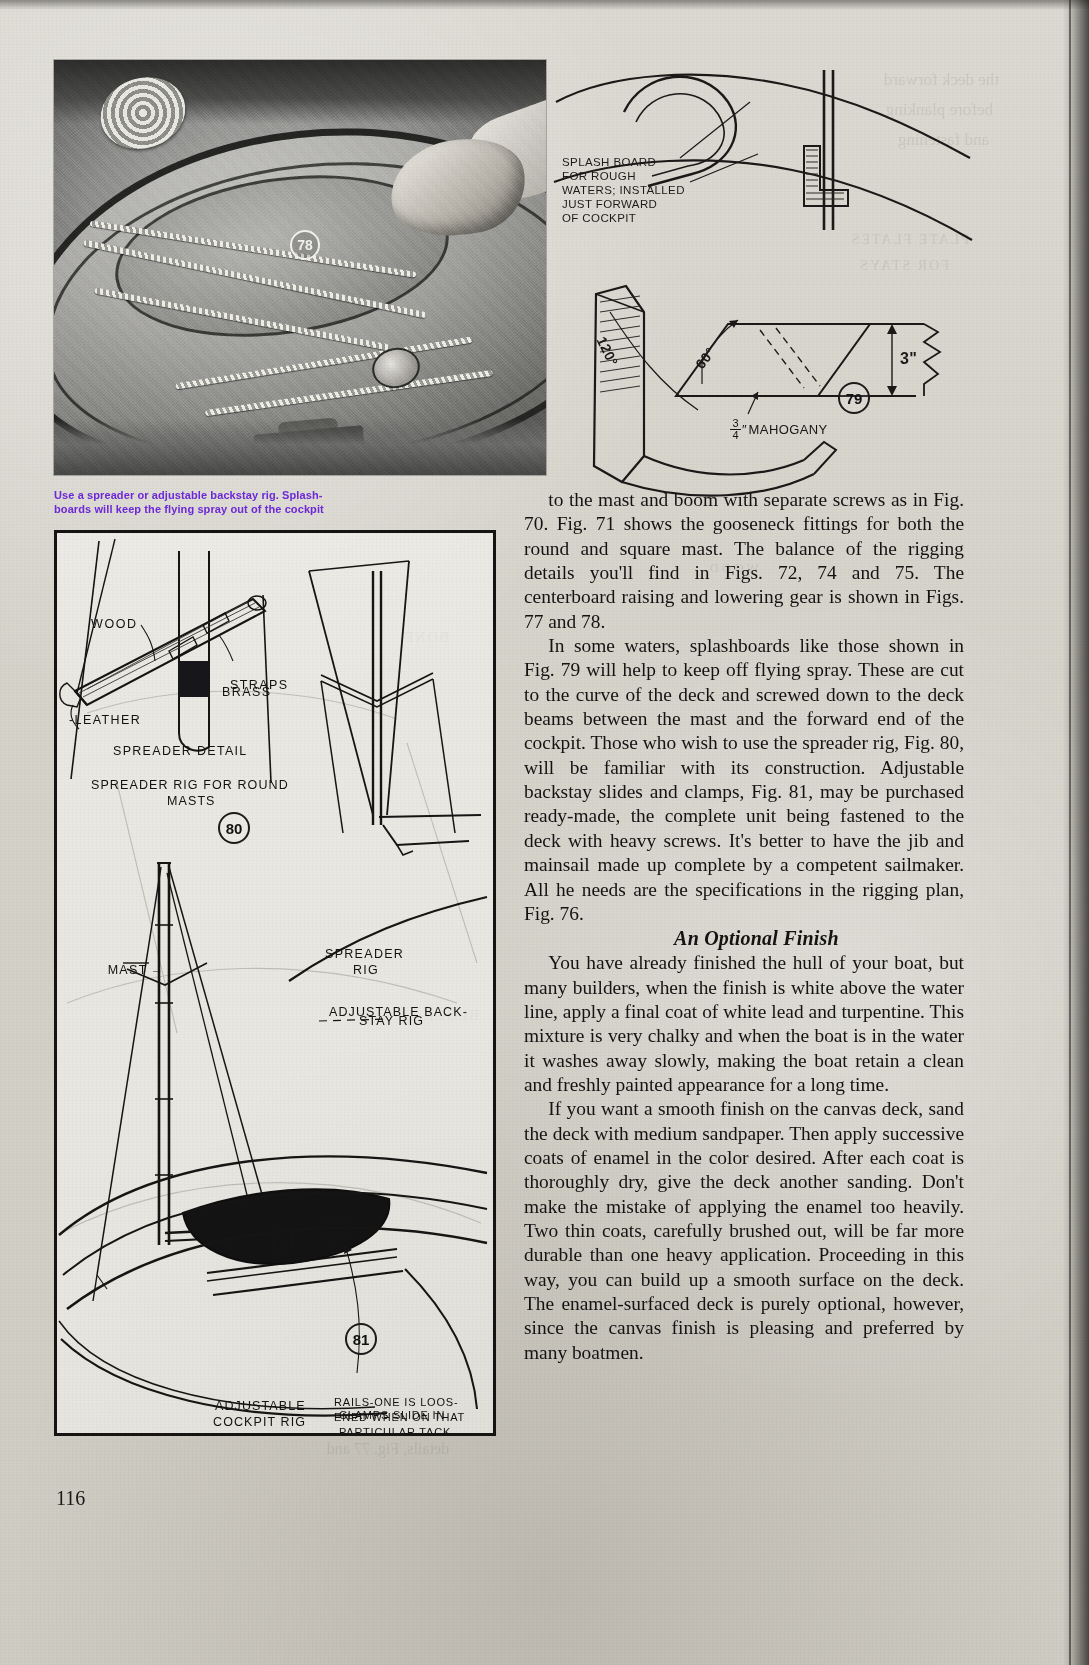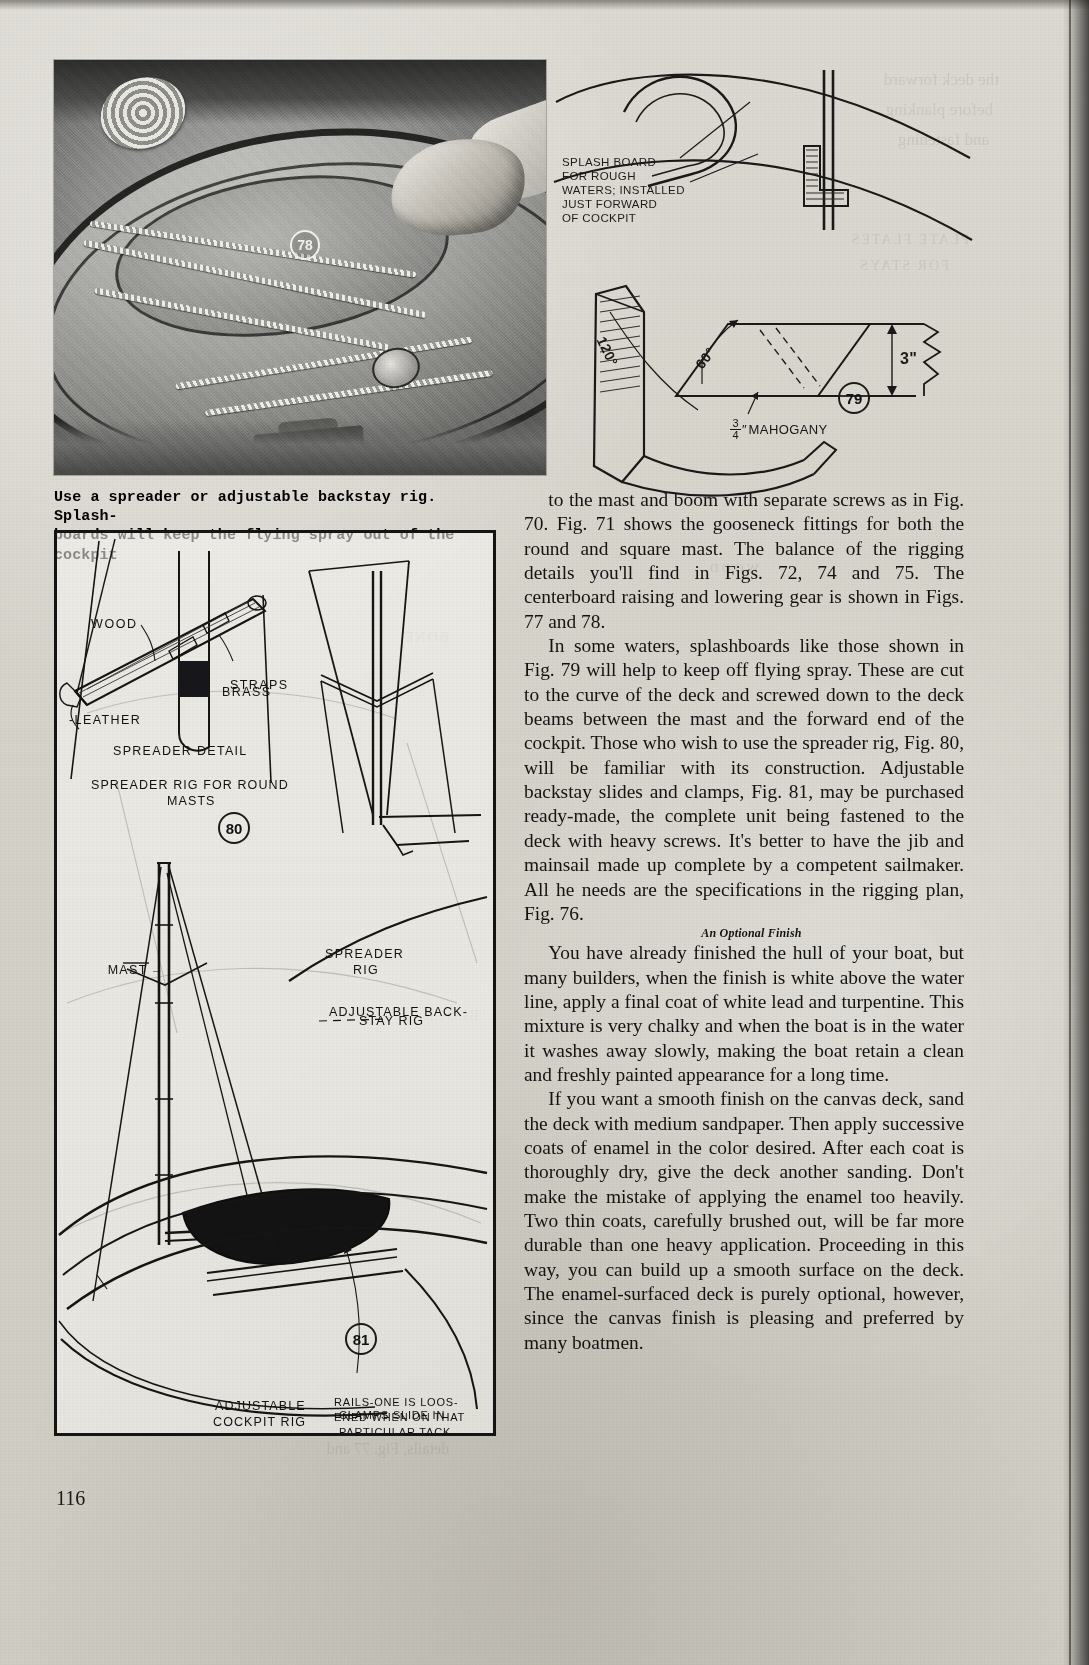--- a/index.html
+++ b/index.html
@@ -111,22 +111,22 @@
   .sketch79{position:absolute;left:552px;top:62px;width:420px;height:420px;}
   .lbl{
     position:absolute;font-family:"Liberation Sans",sans-serif;
     color:#1c1b19;letter-spacing:.4px;white-space:pre;line-height:1.16;
   }
   .lbl-79{font-size:11.5px;}
 
   
   .caption{
     position:absolute;left:54px;top:488px;width:436px;
-    font-family:Liberation Mono, monospace;font-weight:700;font-style:normal;
-    font-size:15px;line-height:1.28;color:#000000;letter-spacing:.1px;
+    font-family:Liberation Sans, sans-serif;font-weight:700;font-style:normal;
+    font-size:11px;line-height:1.28;color:#6d28d9;letter-spacing:.1px;
   }
 
   
   .panel{
     position:absolute;left:54px;top:530px;width:436px;height:900px;
     border:3px solid #151413;background:rgba(250,249,245,.55);overflow:hidden;
   }
   .pnl-inner{position:absolute;inset:0;}
   .pnl-lbl{position:absolute;font-family:"Liberation Sans",sans-serif;
     font-size:12.5px;color:#131211;white-space:pre;line-height:1.2;letter-spacing:.5px;}
@@ -136,21 +136,21 @@
   .col{
     position:absolute;left:508px;top:488px;width:440px;
     font-family:"Liberation Serif",serif;font-size:19.4px;line-height:1.255;
     color:#141312;text-align:justify;text-justify:inter-word;
     -webkit-hyphens:none;hyphens:none;margin-left:16px;
   }
   .col p{margin:0;text-indent:1.25em;}
   .col p.first{text-indent:1.25em;}
   .subhead{
     margin:3px 0 0 0;text-align:center;font-weight:700;font-style:italic;
-    font-size:12px;letter-spacing:.2px;text-indent:0;
+    font-size:20px;letter-spacing:.2px;text-indent:0;
   }
   .pageno{
     position:absolute;left:56px;top:1487px;
     font-family:"Liberation Serif",serif;font-size:20px;color:#1a1917;
   }
   svg{display:block;overflow:visible;}
 </style>
 </head>
 <body>
 

